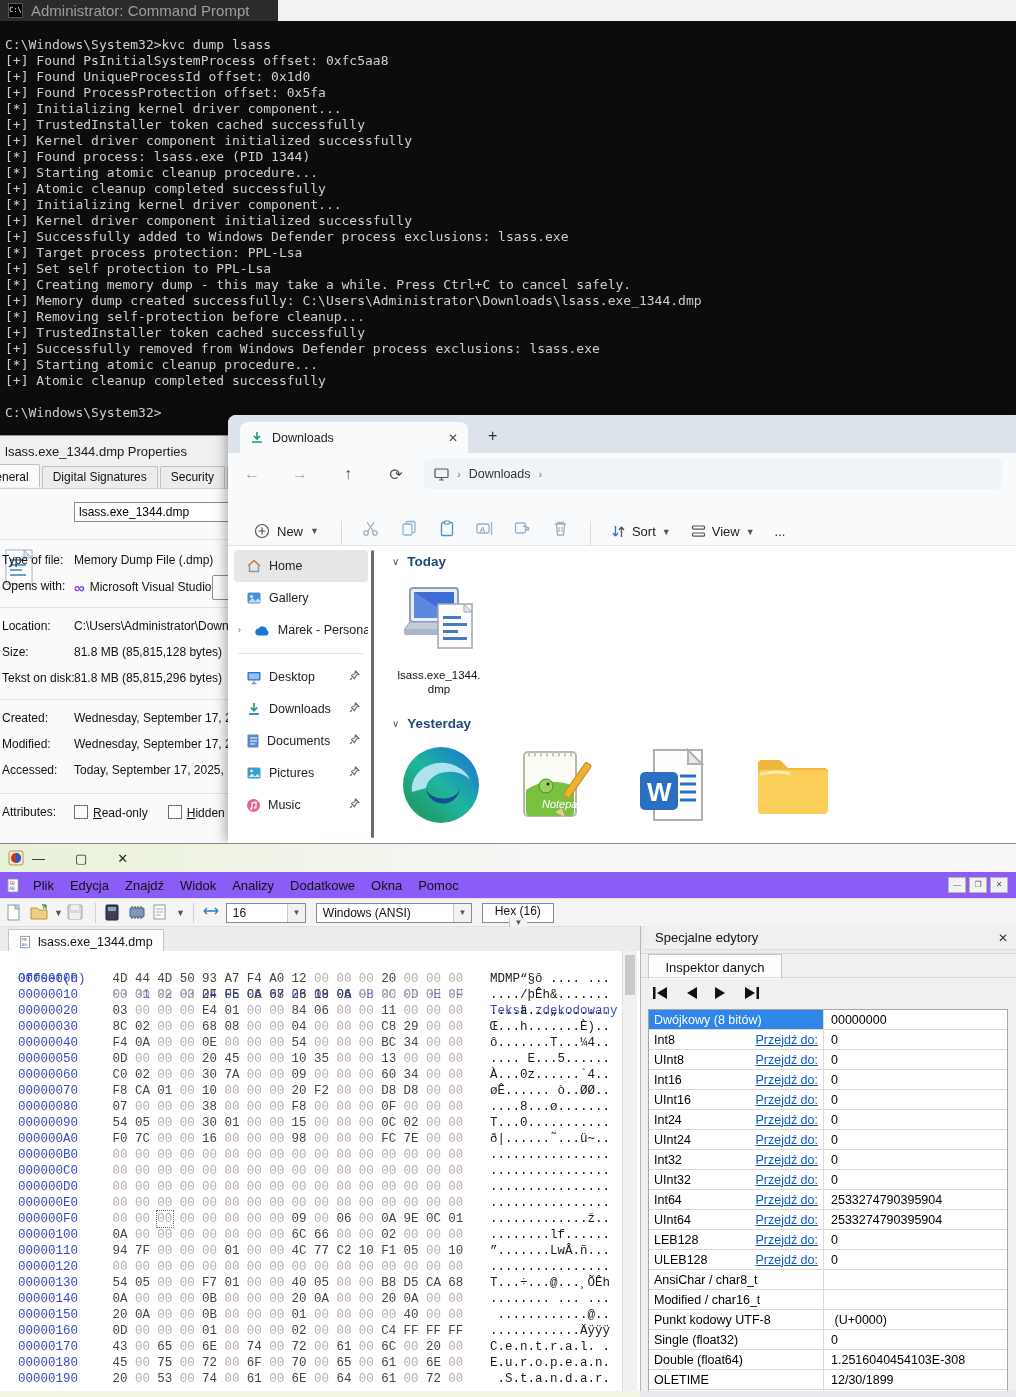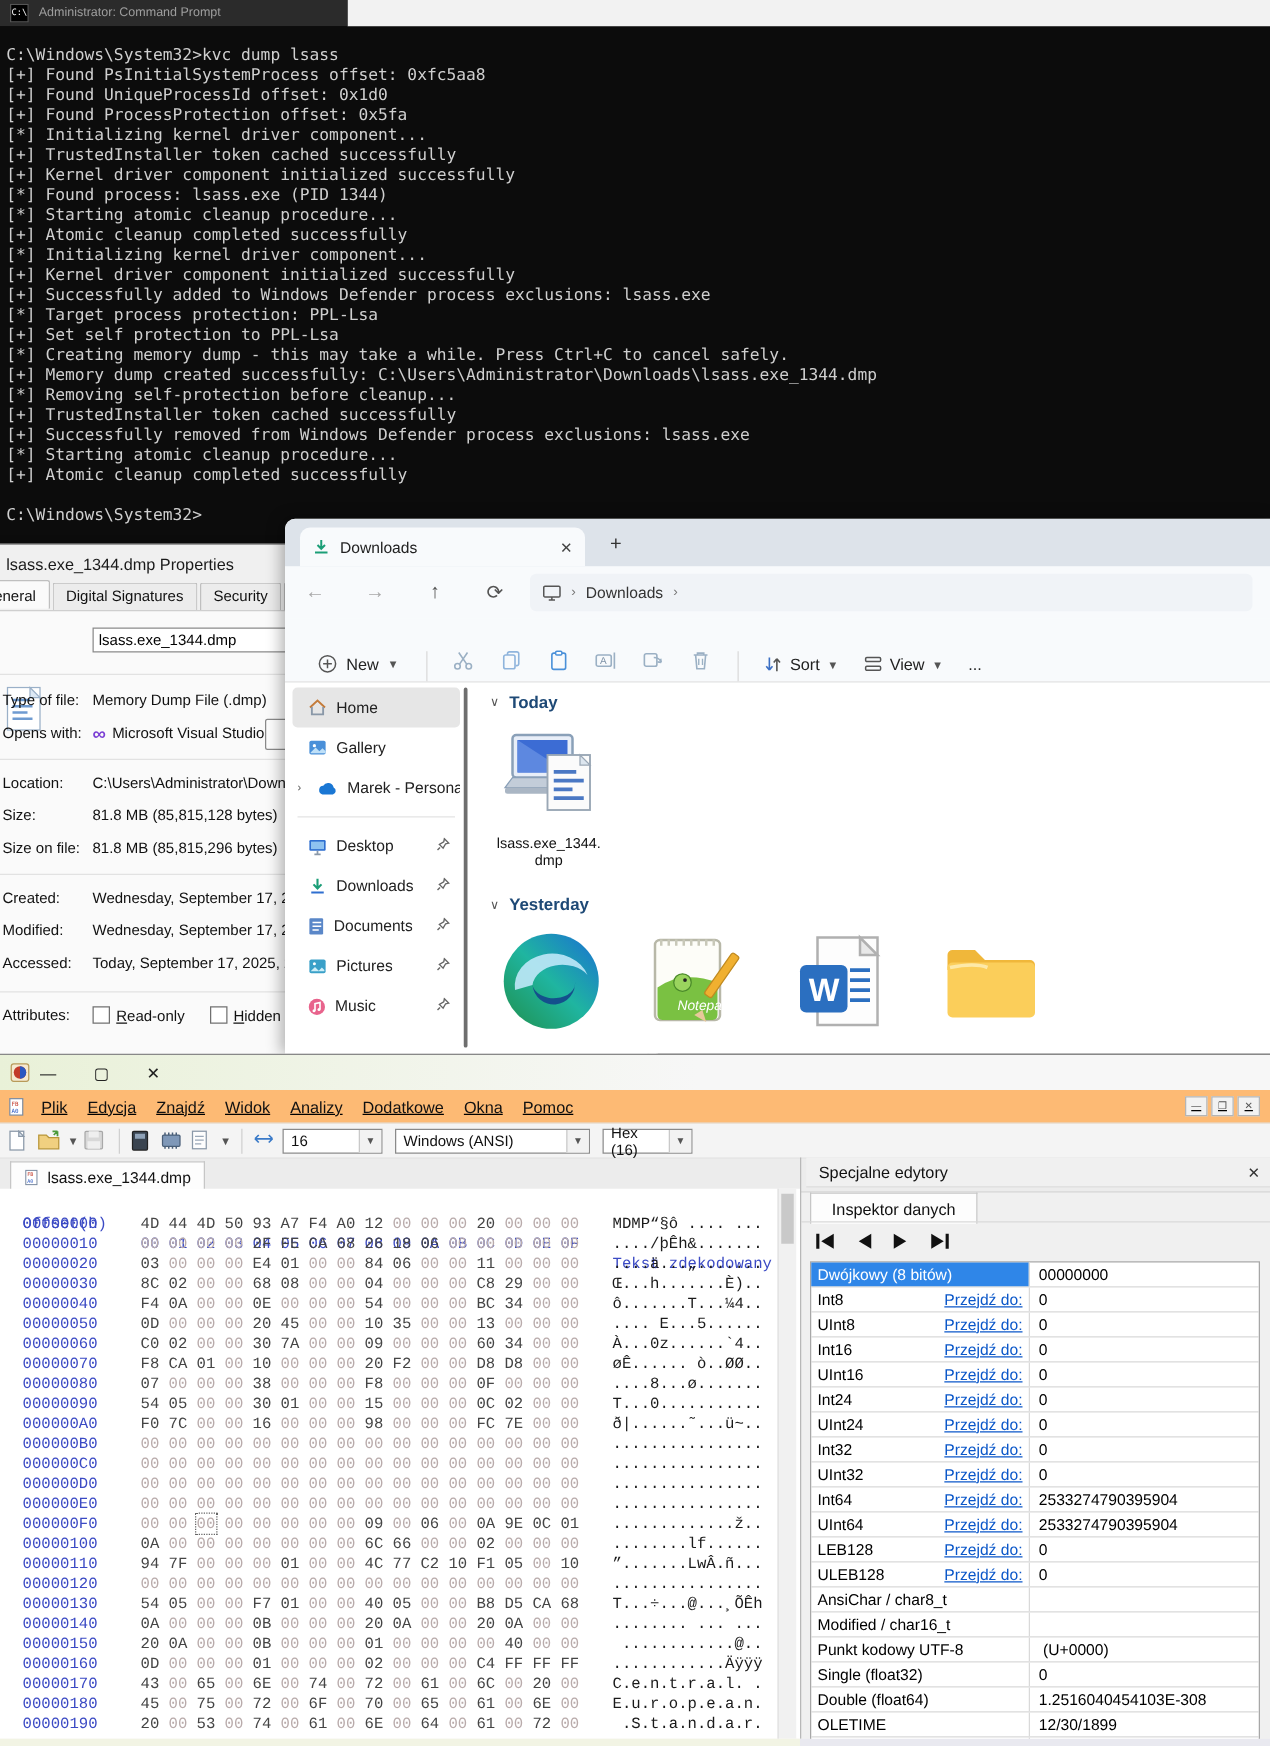--- a/index.html
+++ b/index.html
@@ -2,21 +2,21 @@
 <html><head>
 <meta charset="utf-8">
 <style>
   html,body{margin:0;padding:0;background:#000;}
   #root{position:relative;width:1016px;height:1397px;overflow:hidden;
         font-family:"Liberation Sans",sans-serif;background:#0c0c0c;}
   
   .cmd-strip-light{position:absolute;left:278px;top:0;width:738px;height:22px;background:#f2f2f2;z-index:1;}
   .cmd-titlebar{position:absolute;left:0;top:0;width:278px;height:21px;background:#2b2b2b;z-index:1;
                 display:flex;align-items:center;gap:8px;padding-left:8px;box-sizing:border-box;}
-  .cmd-title{color:#9e9e9e;font-size:10px;}
+  .cmd-title{color:#9e9e9e;font-size:15px;}
   .cmd-icon{width:13px;height:13px;background:#000;border:1px solid #555;color:#fff;font-size:7px;
             font-family:"DejaVu Sans Mono",monospace;line-height:13px;text-align:center;}
   .cmd-body{position:absolute;left:0;top:21px;width:1016px;height:830px;background:#0c0c0c;z-index:1;}
   .cmd-body pre{margin:0;padding:16px 0 0 5px;font-family:"DejaVu Sans Mono",monospace;
                 font-size:13px;line-height:16px;color:#cfcfcf;}
   
   .props{position:absolute;left:-34px;top:435px;width:560px;height:420px;background:#f0f0f0;
          border:1px solid #9a9a9a;z-index:2;box-shadow:2px 2px 8px rgba(0,0,0,.25);box-sizing:border-box;}
   .props-titlebar{height:30px;display:flex;align-items:center;padding-left:38px;font-size:13px;color:#1a1a1a;}
   .props-tabs{display:flex;margin-left:8px;height:23px;position:relative;}
@@ -76,22 +76,22 @@
   .file-label{font-size:11.5px;color:#111;line-height:14px;word-break:break-all;width:86px;margin:4px auto 0;}
   
   .big-ic{width:86px;height:86px;margin:0 auto;position:relative;}
   
   .hxd{position:absolute;left:0;top:843px;width:1016px;height:554px;z-index:4;background:#f0f0f0;
        border-top:1px solid #888;box-sizing:border-box;}
   .hx-titlebar{height:28px;background:linear-gradient(to right,#e9f1d8,#f7f7f7 55%);display:flex;
                align-items:center;gap:8px;padding-left:8px;}
   .hx-title{font-size:13px;color:#1a1a1a;flex:1;}
   .hx-winbtns{display:flex;gap:30px;padding-right:18px;font-size:13px;color:#222;}
-  .hx-menubar{height:26px;background:#fdba74;border-bottom:1px solid #e2e2e2;display:flex;align-items:center;
-              padding-left:6px;text-decoration:underline;}
+  .hx-menubar{height:26px;background:#8b5cf6;border-bottom:1px solid #e2e2e2;display:flex;align-items:center;
+              padding-left:6px;}
   .hx-menu-item{font-size:13px;color:#111;padding:0 8px;}
   .hx-mdi{margin-left:auto;display:flex;gap:3px;padding-right:8px;}
   .mdi-btn{width:16px;height:14px;border:1px solid #b5b5b5;background:#f2f2f2;font-size:8px;color:#555;
            text-align:center;line-height:13px;}
   .hx-toolbar{height:27px;background:#f4f4f4;display:flex;align-items:center;gap:4px;padding-left:6px;
               border-bottom:1px solid #e0e0e0;}
   .tb-ic{width:20px;height:18px;position:relative;}
   .tb-sep{width:1px;height:20px;background:#d0d0d0;margin:0 4px;}
   .combo{height:20px;border:1px solid #8a8a8a;background:#fff;font-size:12px;color:#111;display:flex;
          align-items:center;box-sizing:border-box;}
@@ -207,21 +207,21 @@
       <div class="psep" style="top:118px;"></div>
       <div class="prow" style="top:130px;">
         <span class="plabel">Location:</span>
         <span class="pvalue">C:\Users\Administrator\Downloads</span>
       </div>
       <div class="prow" style="top:156px;">
         <span class="plabel">Size:</span>
         <span class="pvalue">81.8 MB (85,815,128 bytes)</span>
       </div>
       <div class="prow" style="top:182px;">
-        <span class="plabel">Size on file:</span>
+        <span class="plabel">Tekst on disk:</span>
         <span class="pvalue">81.8 MB (85,815,296 bytes)</span>
       </div>
       <div class="psep" style="top:210px;"></div>
       <div class="prow" style="top:222px;">
         <span class="plabel">Created:</span>
         <span class="pvalue">Wednesday, September 17, 2025,</span>
       </div>
       <div class="prow" style="top:248px;">
         <span class="plabel">Modified:</span>
         <span class="pvalue">Wednesday, September 17, 2025,</span>
@@ -584,21 +584,21 @@
             <path d="M2 7 h14 M2 7 l3 -3 M2 7 l3 3 M16 7 l-3 -3 M16 7 l-3 3" stroke="#3a7ac8" stroke-width="1.4" fill="none"></path>
           </svg></span>
       <span class="combo" style="width:80px;">
         <span class="cv">16</span>
           <span class="ca">▼</span>
       </span>
       <span class="combo" style="width:156px;margin-left:6px;">
         <span class="cv">Windows (ANSI)</span>
           <span class="ca">▼</span>
       </span>
-      <span class="combo" style="width:72px;margin-left:6px;">
+      <span class="combo" style="width:72px;margin-left:6px;flex-direction:column;">
         <span class="cv">Hex (16)</span>
           <span class="ca">▼</span>
       </span>
     </div>
     <div class="hx-tabrow">
       <div class="hx-doctab">
         <svg width="13" height="14" viewBox="0 0 16 16">
           <rect x="2" y="1" width="11" height="14" fill="#fff" stroke="#7a8aa0"></rect>
           <text x="3.5" y="7" font-size="5" fill="#c23a2a" font-family="monospace">FB</text>
           <text x="3.5" y="13" font-size="5" fill="#2a57c2" font-family="monospace">A0</text>

